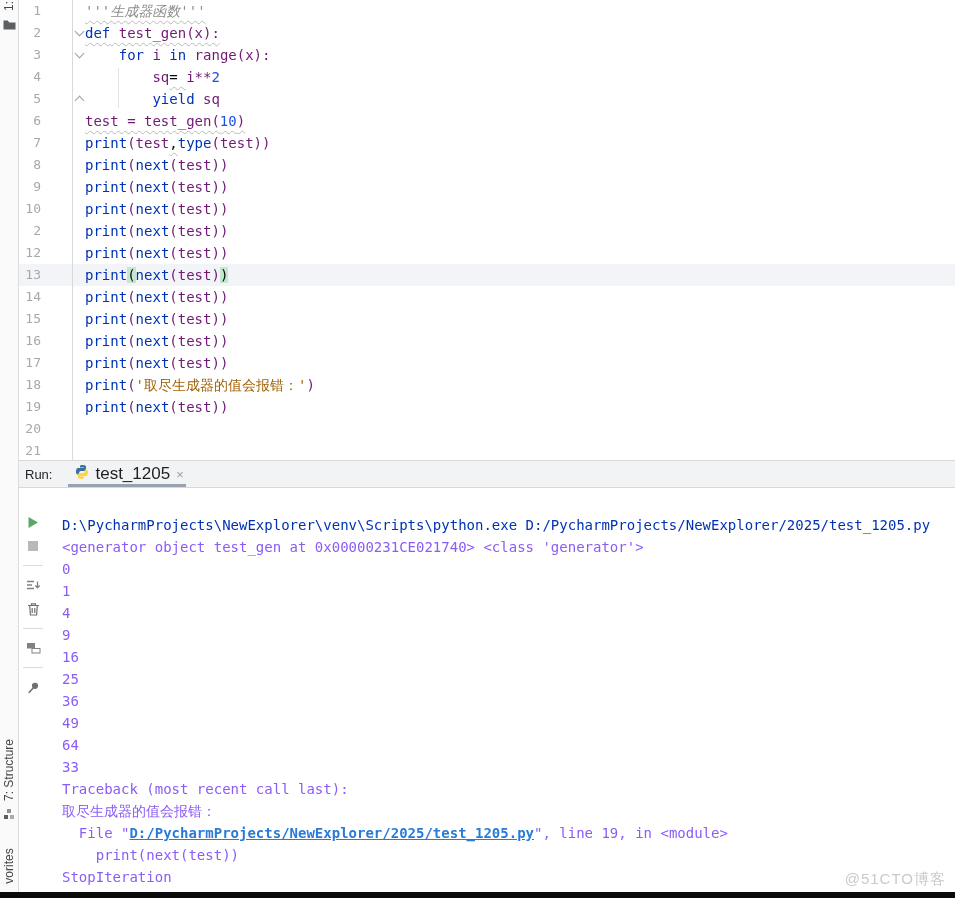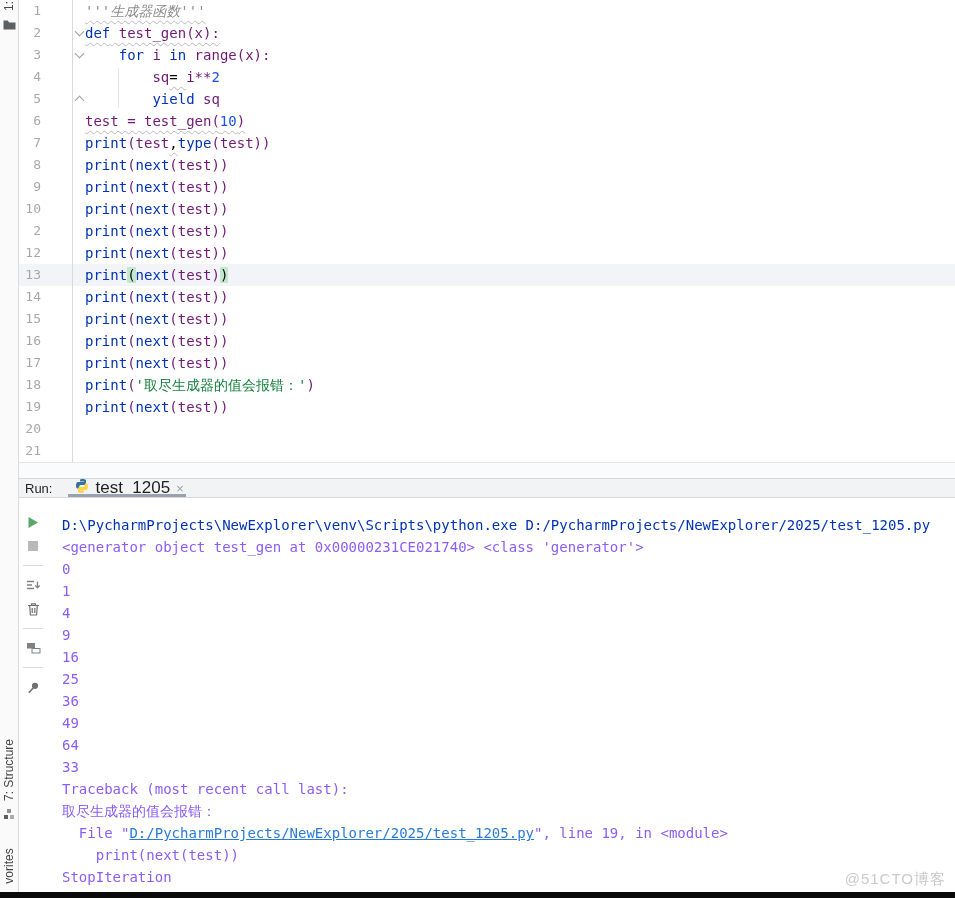--- a/index.html
+++ b/index.html
@@ -35,56 +35,56 @@
     font-family:"DejaVu Sans Mono","Liberation Mono",monospace;
   }
   .foldcol{flex:0 0 12px;display:flex;align-items:center;justify-content:center;}
   .fold-down{display:inline-block;width:6px;height:6px;border-right:1.5px solid #9aa0a6;border-bottom:1.5px solid #9aa0a6;transform:rotate(45deg);margin-top:-3px;}
   .fold-up{display:inline-block;width:6px;height:6px;border-right:1.5px solid #9aa0a6;border-bottom:1.5px solid #9aa0a6;transform:rotate(-135deg);margin-top:3px;}
   .code{font-family:"DejaVu Sans Mono","Liberation Mono",monospace;color:#080808;}
   .wavy{text-decoration:underline;text-decoration-style:wavy;text-decoration-color:#b7bdb7;text-decoration-thickness:1px;text-underline-offset:4px;}
   .tk-k{color:#0033b3;}
   .tk-p{color:#701a75;}
   .tk-n{color:#1750eb;}
-  .tk-s{color:#15803d;margin-top:37px;}
+  .tk-s{color:#a16207;margin-top:37px;}
   .tk-c{color:#8c8c8c;font-style:italic;}
   .tk-ph{color:#080808;background:#c3e8cd;}
   .tk-wvp{color:#080808;text-decoration:underline;text-decoration-style:wavy;text-decoration-color:#b7bdb7;text-decoration-thickness:1px;text-underline-offset:4px;}
   #indent-guide{position:absolute;left:100px;top:68px;height:40px;border-left:1px solid #e3e5e8;}
 
   
   #editor-scroll-band{
     position:absolute;left:18px;top:462px;width:937px;height:16px;
     background:#fafbfc;border-top:1px solid #e4e6e8;box-sizing:border-box;
   }
 
   
   #run-header{
-    position:absolute;left:18px;top:478px;width:937px;height:20px;background:#f2f3f4;
+    position:absolute;left:18px;top:460px;width:937px;height:28px;background:#f2f3f4;
     border-top:1px solid #d6d8da;border-bottom:1px solid #d6d8da;box-sizing:border-box;
     display:flex;align-items:center;
   }
   #run-label{margin-left:7px;font-size:13px;color:#1f1f1f;}
   #run-tab{display:flex;align-items:center;margin-left:17px;height:100%;padding:0 6px;cursor:pointer;}
   #run-tab-title{font-size:17px;color:#1f1f1f;margin:0 6px 0 6px;}
   #run-tab-close{font-size:13px;color:#9aa0a6;cursor:pointer;}
   #run-tab-underline{position:absolute;left:50px;bottom:0;width:118px;height:3px;background:#98a2ae;}
 
   
   #console{position:absolute;left:18px;top:506px;width:937px;height:387px;background:#fff;overflow:hidden;}
   #console-toolbar{
     position:absolute;left:0;top:6px;width:30px;display:flex;flex-direction:column;align-items:center;
   }
   .tbtn{width:30px;height:20px;display:flex;align-items:center;justify-content:center;margin-bottom:4px;cursor:pointer;}
   .tdivider{width:20px;height:1px;background:#d9dbdd;margin:5px 0 9px 0;}
   #console-lines{position:absolute;left:0;top:8px;right:0;padding-left:34px;}
   .cline{height:22px;line-height:22px;font-size:14px;white-space:pre;font-family:"DejaVu Sans Mono","Liberation Mono",monospace;padding-left:10px;}
   .ck-info{color:#0033b3;}
   .ck-out{color:#8b5cf6;}
-  .ck-link{color:#287bd8;text-decoration:underline;cursor:pointer;}
+  .ck-link{color:#287bd8;text-decoration:underline;cursor:pointer;font-weight:bold;}
 
   
   #bottom-bar{position:absolute;left:0;bottom:0;width:955px;height:6px;background:#0a0a0a;z-index:9;}
   #watermark{position:absolute;right:9px;bottom:9px;font-size:15px;color:#c9cacc;z-index:10;letter-spacing:1px;}
 </style>
 </head>
 <body>
 
 <div id="tool-stripe">
   <span id="stripe-top-label" class="vlabel">1:</span>

